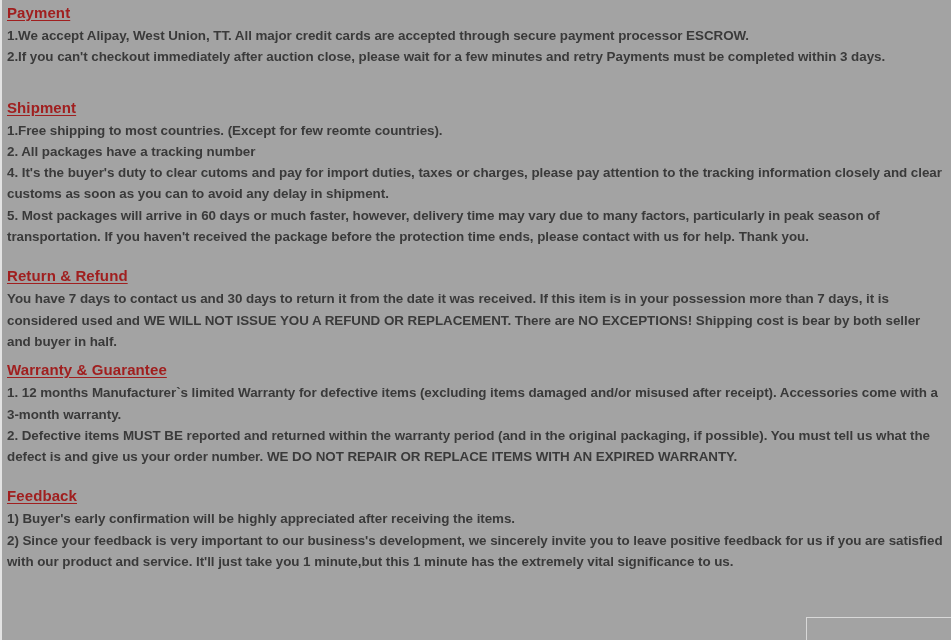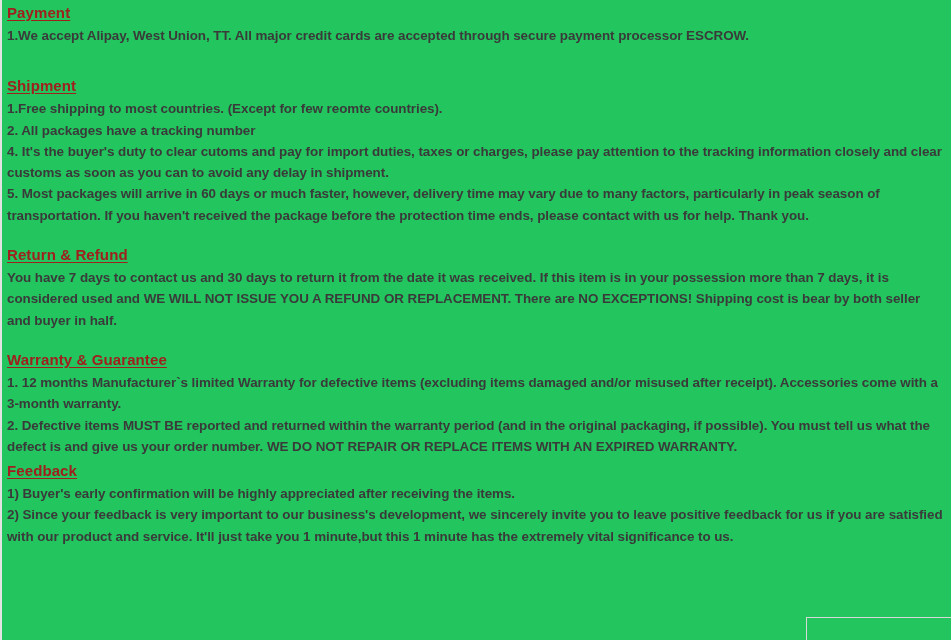--- a/index.html
+++ b/index.html
@@ -12,21 +12,21 @@
   body {
     font-family: "Liberation Sans", sans-serif;
     -webkit-font-smoothing: antialiased;
   }
 
   .page {
     position: relative;
     width: 951px;
     height: 640px;
     box-sizing: border-box;
-    background: #22c55e;
+    background: #a3a3a3;
     overflow: hidden;
     border-left: 2px solid #e3e3e3;
   }
 
   .content {
     box-sizing: border-box;
     padding: 3px 6px 0 5px;
     width: 951px;
   }
 
@@ -61,22 +61,22 @@
     padding: 0;
     white-space: normal;
     letter-spacing: -0.05px;
     font-weight: bold;
   }
 
   
   .sec-payment       { margin-top: 0px; }
   .sec-shipment      { margin-top: 30px; }
   .sec-return        { margin-top: 19px; }
-  .sec-warranty      { margin-top: 19px; }
-  .sec-feedback      { margin-top: 4px; }
+  .sec-warranty      { margin-top: 8px; }
+  .sec-feedback      { margin-top: 19px; }
 
   .lines {
     margin-top: 2px;
   }
 
   .corner-box {
     position: absolute;
     right: 0px;
     bottom: 0px;
     width: 144px;
@@ -93,20 +93,21 @@
 
 <div class="page">
   <div class="content">
 
     <div class="section sec-payment">
       <div class="heading-row">
         <span class="section-heading">Payment</span>
       </div>
       <div class="lines">
         <p class="body-line">1.We accept Alipay, West Union, TT. All major credit cards are accepted through secure payment processor ESCROW.</p>
+        <p class="body-line">2.If you can't checkout immediately after auction close, please wait for a few minutes and retry Payments must be completed within 3 days.</p>
       </div>
     </div>
 
     <div class="section sec-shipment">
       <div class="heading-row">
         <span class="section-heading">Shipment</span>
       </div>
       <div class="lines">
         <p class="body-line">1.Free shipping to most countries. (Except for few reomte countries).</p>
         <p class="body-line">2. All packages have a tracking number</p>

